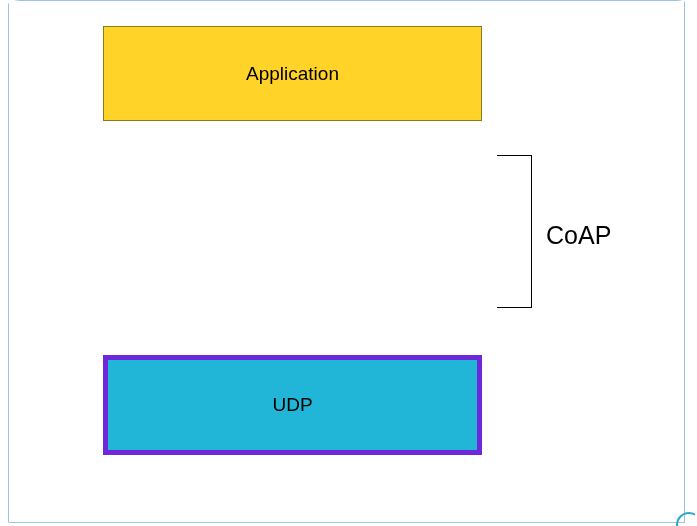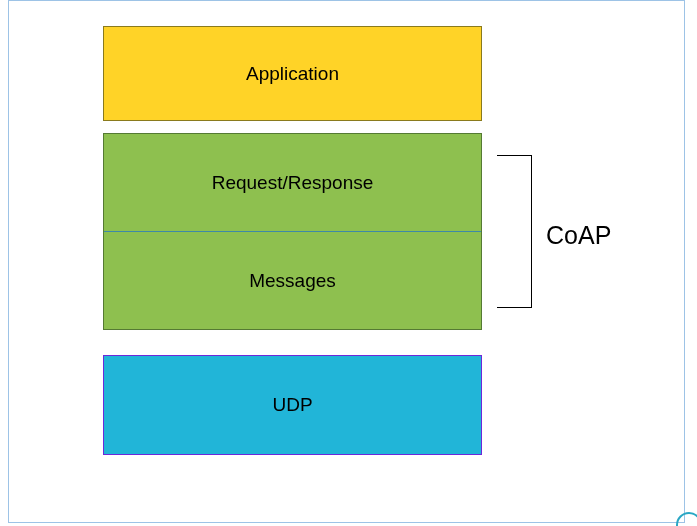--- a/index.html
+++ b/index.html
@@ -8,20 +8,21 @@
     background: #ffffff;
   }
   .page {
     position: relative;
     width: 697px;
     height: 526px;
     background: #ffffff;
     overflow: hidden;
     font-family: "Liberation Sans", sans-serif;
     color: #000000;
+    border-radius: 20px;
   }
   .page-border {
     position: absolute;
     left: 8px;
     top: 0px;
     width: 677px;
     height: 523px;
     border: 1px solid #9dc3e6;
     box-sizing: border-box;
     pointer-events: none;
@@ -59,21 +60,21 @@
     align-items: center;
     justify-content: center;
   }
   .coap-half-top {
     border-bottom: 1px solid #3d89a8;
   }
   .box-udp {
     top: 355px;
     height: 100px;
     background: #21b5d8;
-    border: 1px solid #6d28d9;
+    border: 5px solid #6d28d9;
   }
   .bracket {
     position: absolute;
     left: 497px;
     top: 155px;
     width: 35px;
     height: 153px;
     border-top: 1px solid #000000;
     border-right: 1px solid #000000;
     border-bottom: 1px solid #000000;
@@ -101,28 +102,20 @@
 <body>
 
 <div class="page">
 
   <div class="page-border"></div>
 
   <div class="box box-application">
     <span>Application</span>
   </div>
 
-  <div class="box box-coap-group">
-    <div class="coap-half coap-half-top">
-      <span>Request/Response</span>
-    </div>
-    <div class="coap-half">
-      <span>Messages</span>
-    </div>
-  </div>
 
   <div class="box box-udp">
     <span>UDP</span>
   </div>
 
   <div class="bracket"></div>
 
   <div class="bracket-label">CoAP</div>
 
   <div class="corner-arc"></div>

